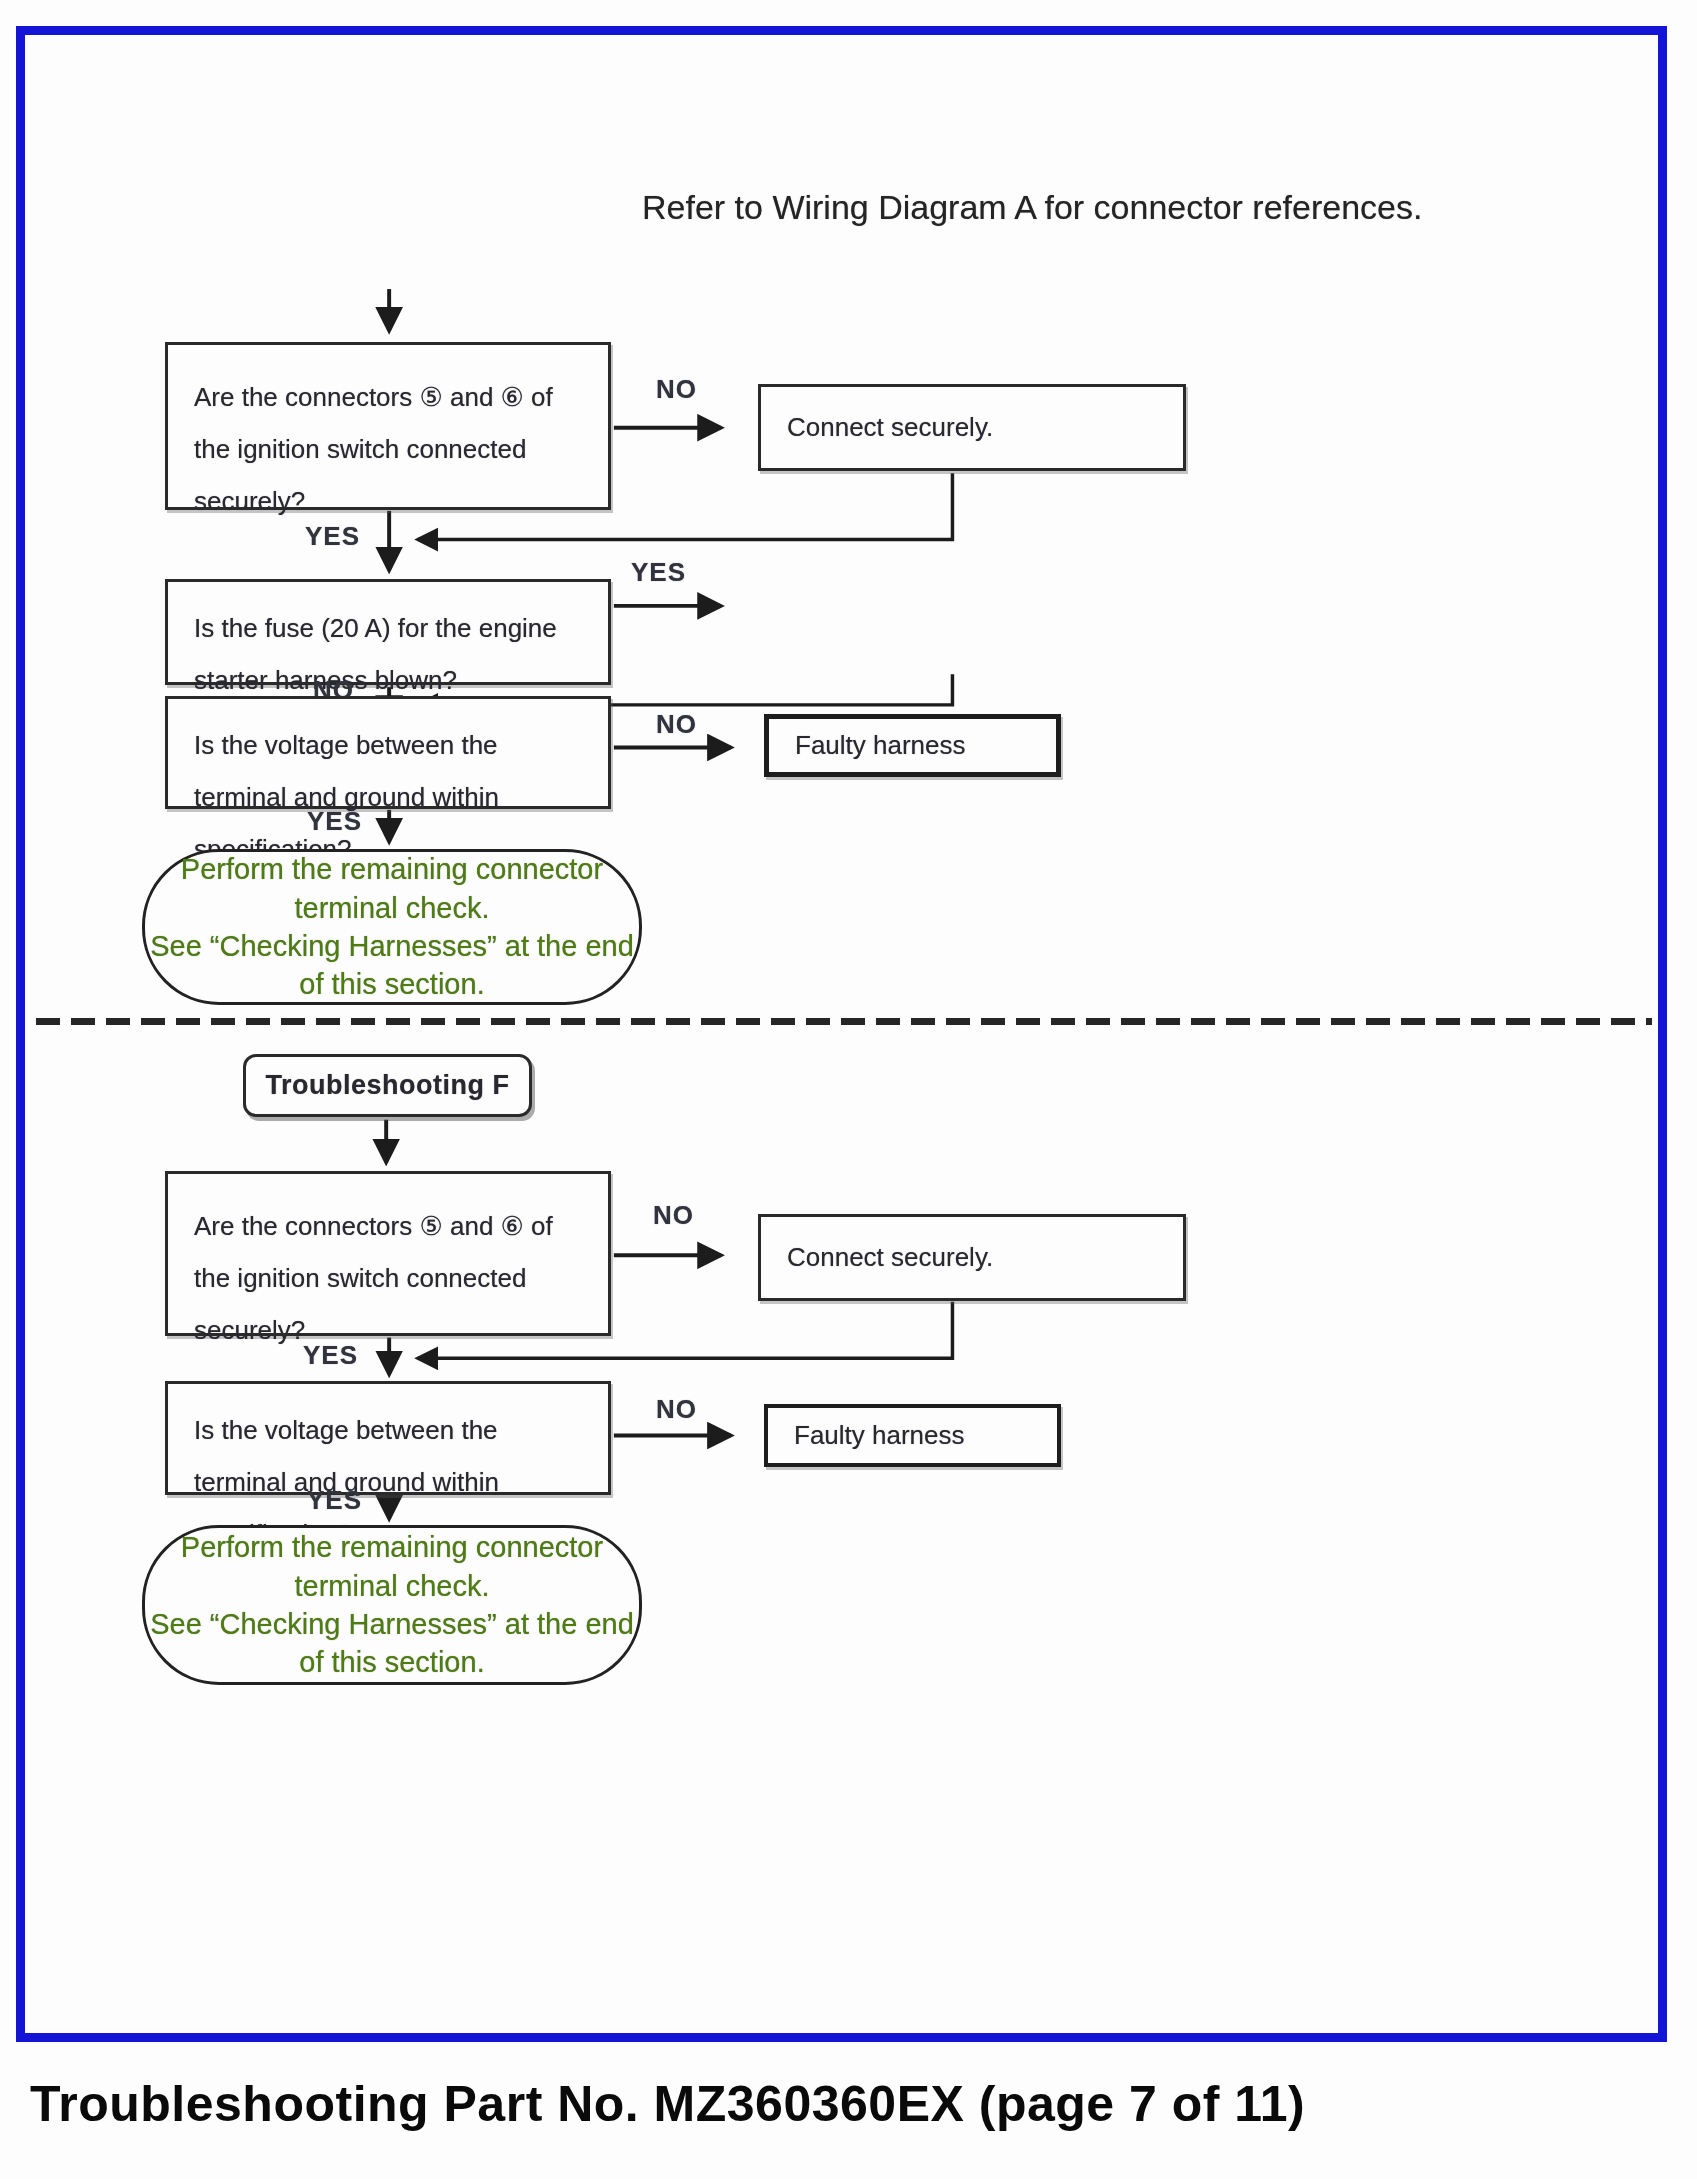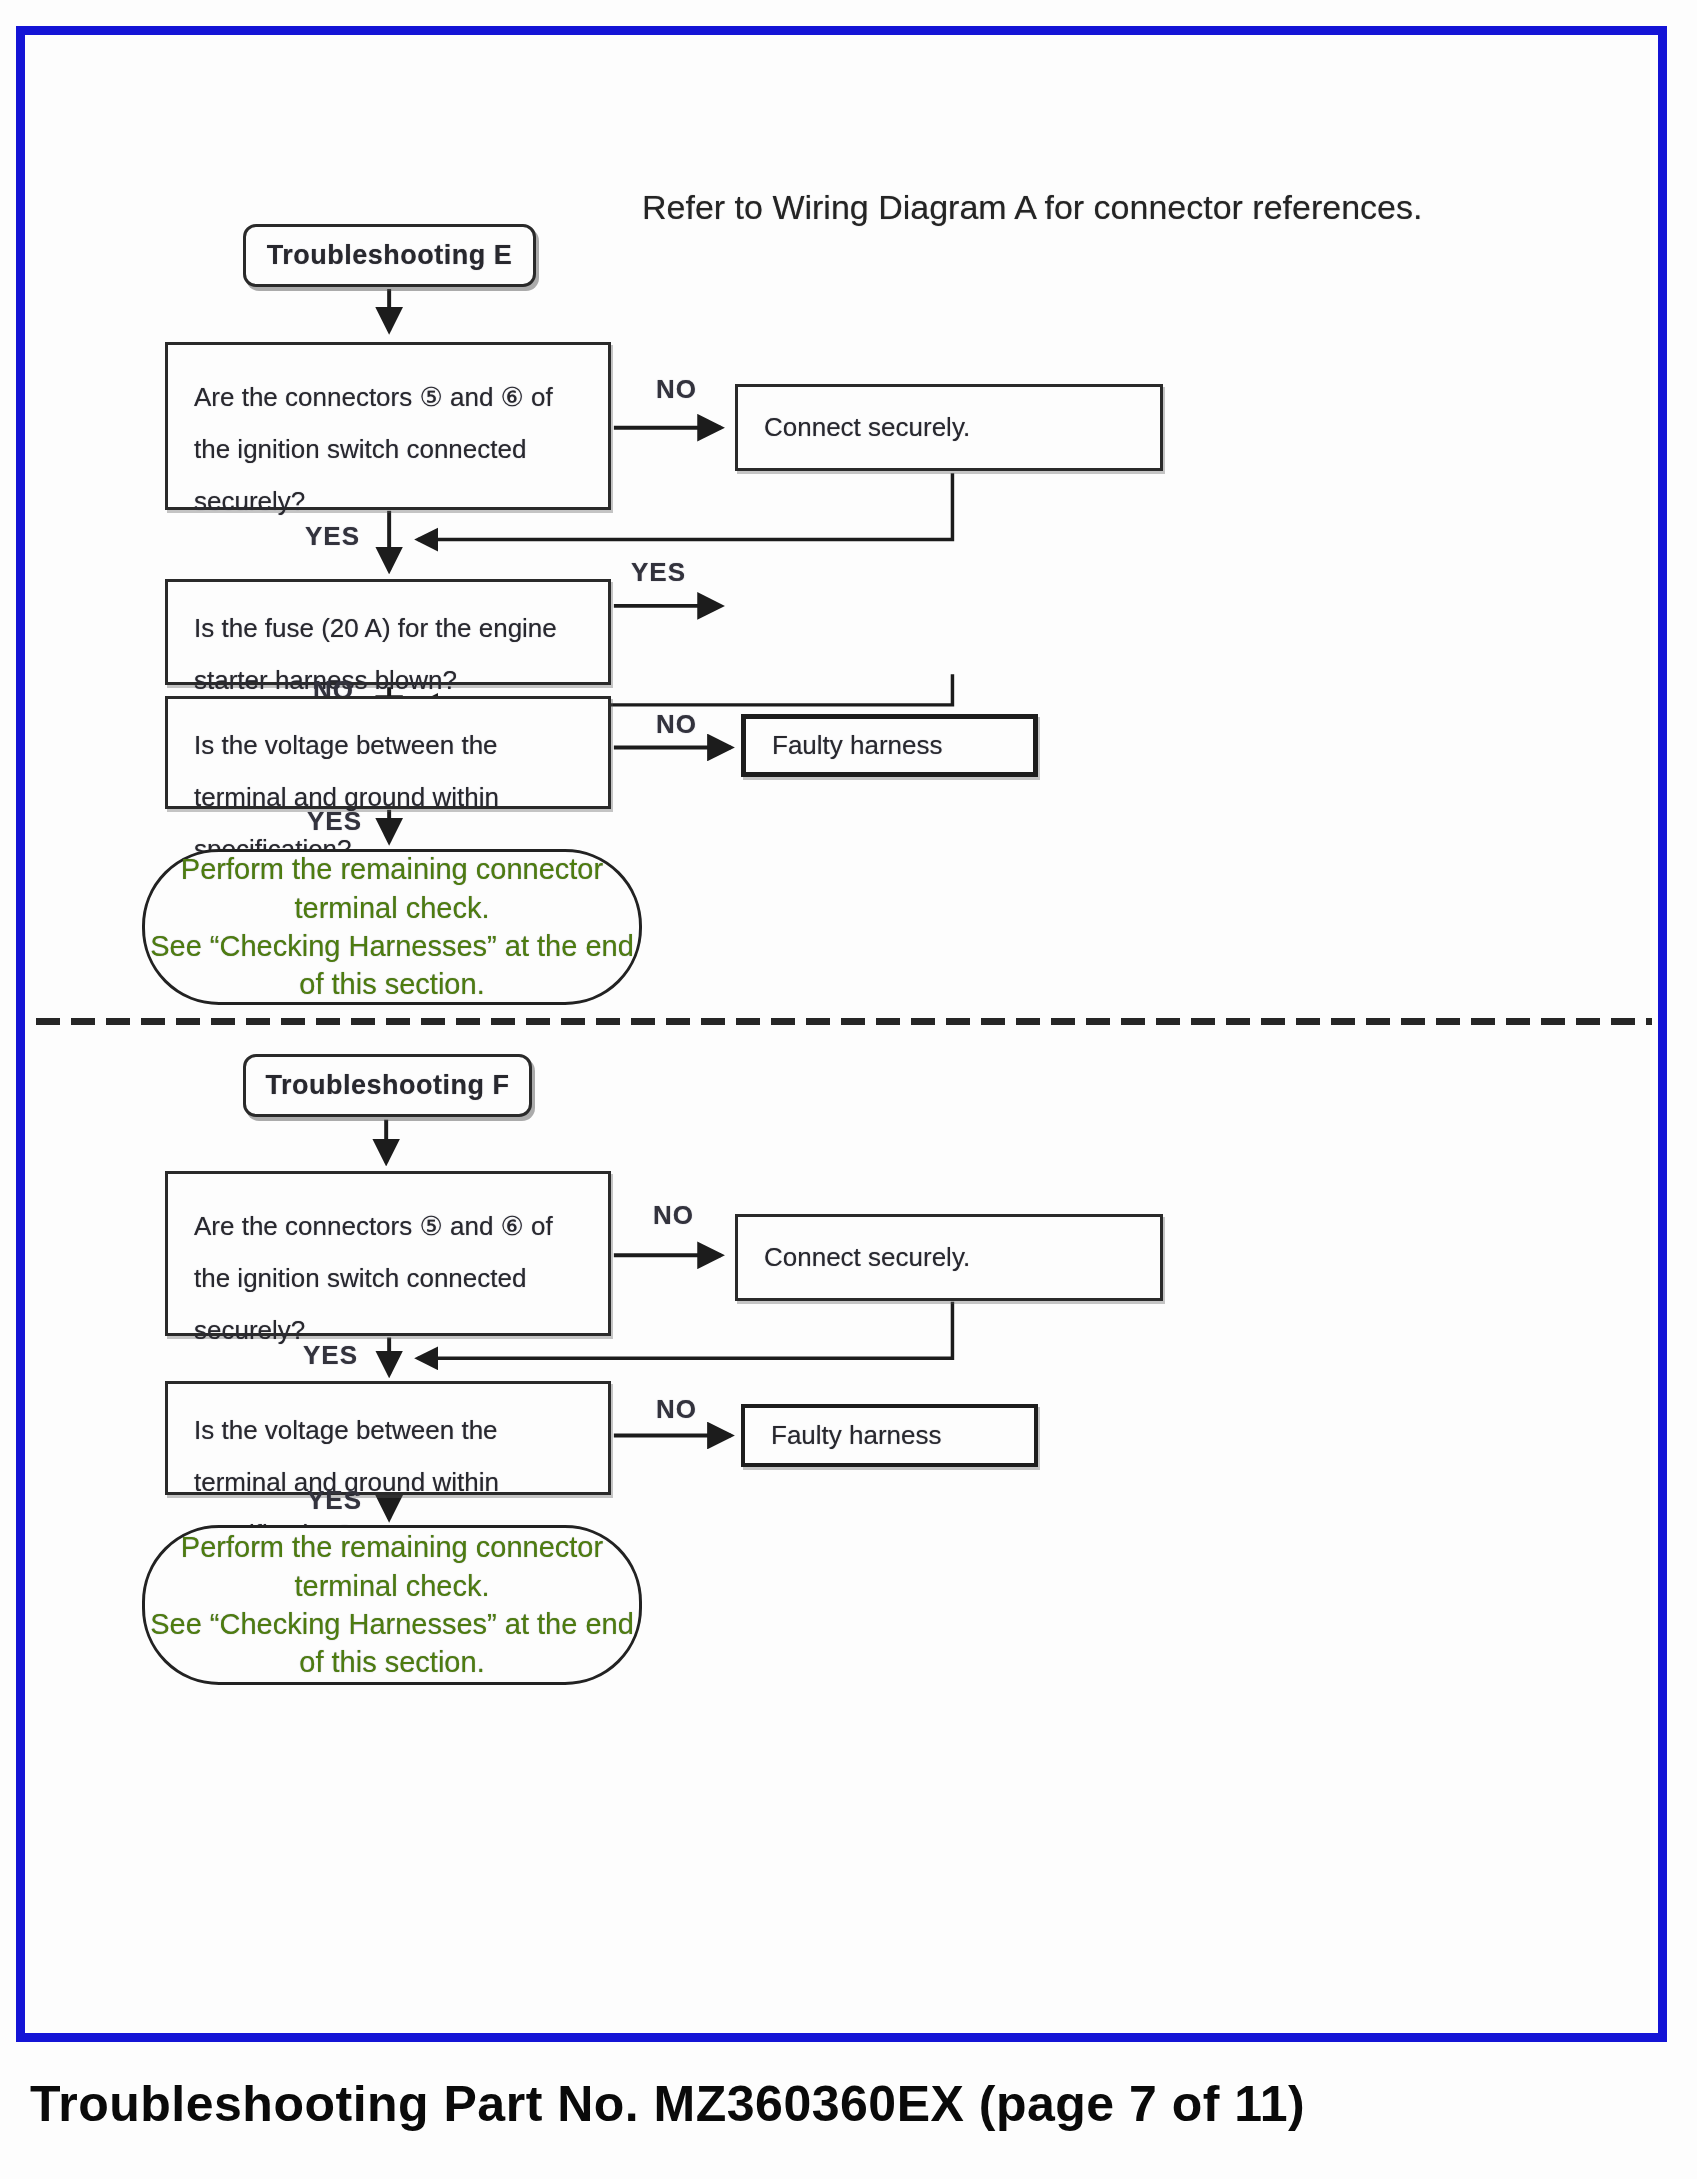--- a/index.html
+++ b/index.html
@@ -9,21 +9,21 @@
   }
   .frame{position:absolute;left:16px;top:26px;width:1633px;height:1998px;border:9px solid #1414d6;background:#fdfdfd;}
   .intro{position:absolute;left:83px;top:81px;width:1525px;font-size:33px;color:#232323;text-shadow:0 0 1px rgba(50,50,50,.55);}
   .refer{position:absolute;left:642px;top:188px;font-size:34px;color:#242424;text-shadow:0 0 1px rgba(50,50,50,.55);}
   .node{position:absolute;box-sizing:border-box;background:#fdfdfd;border:3px solid #2a2a2a;
         font-size:26px;color:#28282e;text-shadow:0 0 1px rgba(60,60,80,.6);
         box-shadow:2px 3px 0 rgba(90,90,90,.35);}
   .titlebox{border-radius:13px;display:flex;align-items:center;justify-content:center;
         font-size:27px;font-weight:bold;letter-spacing:0.5px;box-shadow:3px 4px 0 rgba(70,70,70,.45);}
   .qbox{padding:26px 28px 0 26px;line-height:2.0;text-align:left;}
-  .abox{display:flex;align-items:center;padding-left:26px;}
+  .abox{display:flex;align-items:center;padding-left:26px;margin-left:23px;}
   .abox2{padding:16px 26px 0 26px;line-height:2.0;}
   .thick{border-width:5px;border-color:#1d1d1d;}
   .terminal{border-radius:77px;display:flex;align-items:center;justify-content:center;text-align:center;
         font-size:29px;line-height:1.32;white-space:pre-line;color:#4d7c0f;box-shadow:none;border-color:#222;}
   .edge-label{position:absolute;font-size:26px;font-weight:bold;color:#33333d;letter-spacing:1px;
         text-shadow:0 0 1px rgba(60,60,90,.6);}
   .dashline{position:absolute;left:36px;top:1018px;width:1616px;height:7px;
         background:repeating-linear-gradient(90deg,#262626 0 24px,transparent 24px 35px);}
   .footer{position:absolute;left:30px;top:2075px;font-size:50px;font-weight:bold;color:#0a0a0a;letter-spacing:0.5px;}
   svg.wires{position:absolute;left:0;top:0;width:1698px;height:2179px;pointer-events:none;}
@@ -56,21 +56,20 @@
     <line x1="393" y1="818" x2="393" y2="850" stroke-width="4" marker-end="url(#ah)"></line>
 
     <line x1="390" y1="1131" x2="390" y2="1174" stroke-width="4" marker-end="url(#ah)"></line>
     <line x1="620" y1="1268" x2="728" y2="1268" stroke-width="4" marker-end="url(#ah)"></line>
     <polyline points="962,1315 962,1372 422,1372" stroke-width="3.5" marker-end="url(#ah)"></polyline>
     <line x1="393" y1="1351" x2="393" y2="1388" stroke-width="4" marker-end="url(#ah)"></line>
     <line x1="620" y1="1450" x2="738" y2="1450" stroke-width="4" marker-end="url(#ah)"></line>
     <line x1="393" y1="1511" x2="393" y2="1534" stroke-width="4" marker-end="url(#ah)"></line>
   </svg>
 
-  <div class="node titlebox" style="left:243px;top:224px;width:293px;height:63px;">Troubleshooting E</div>
 
   <div class="node qbox" style="left:165px;top:342px;width:446px;height:168px;">Are the connectors ⑤ and ⑥ of the ignition switch connected securely?</div>
 
   <span class="edge-label" style="left:656px;top:374px;">NO</span>
   <div class="node abox" style="left:735px;top:384px;width:428px;height:87px;">Connect securely.</div>
 
   <span class="edge-label" style="left:305px;top:521px;">YES</span>
 
   <div class="node qbox" style="left:165px;top:579px;width:446px;height:106px;padding-top:20px;">Is the fuse (20 A) for the engine starter harness blown?</div>
 

